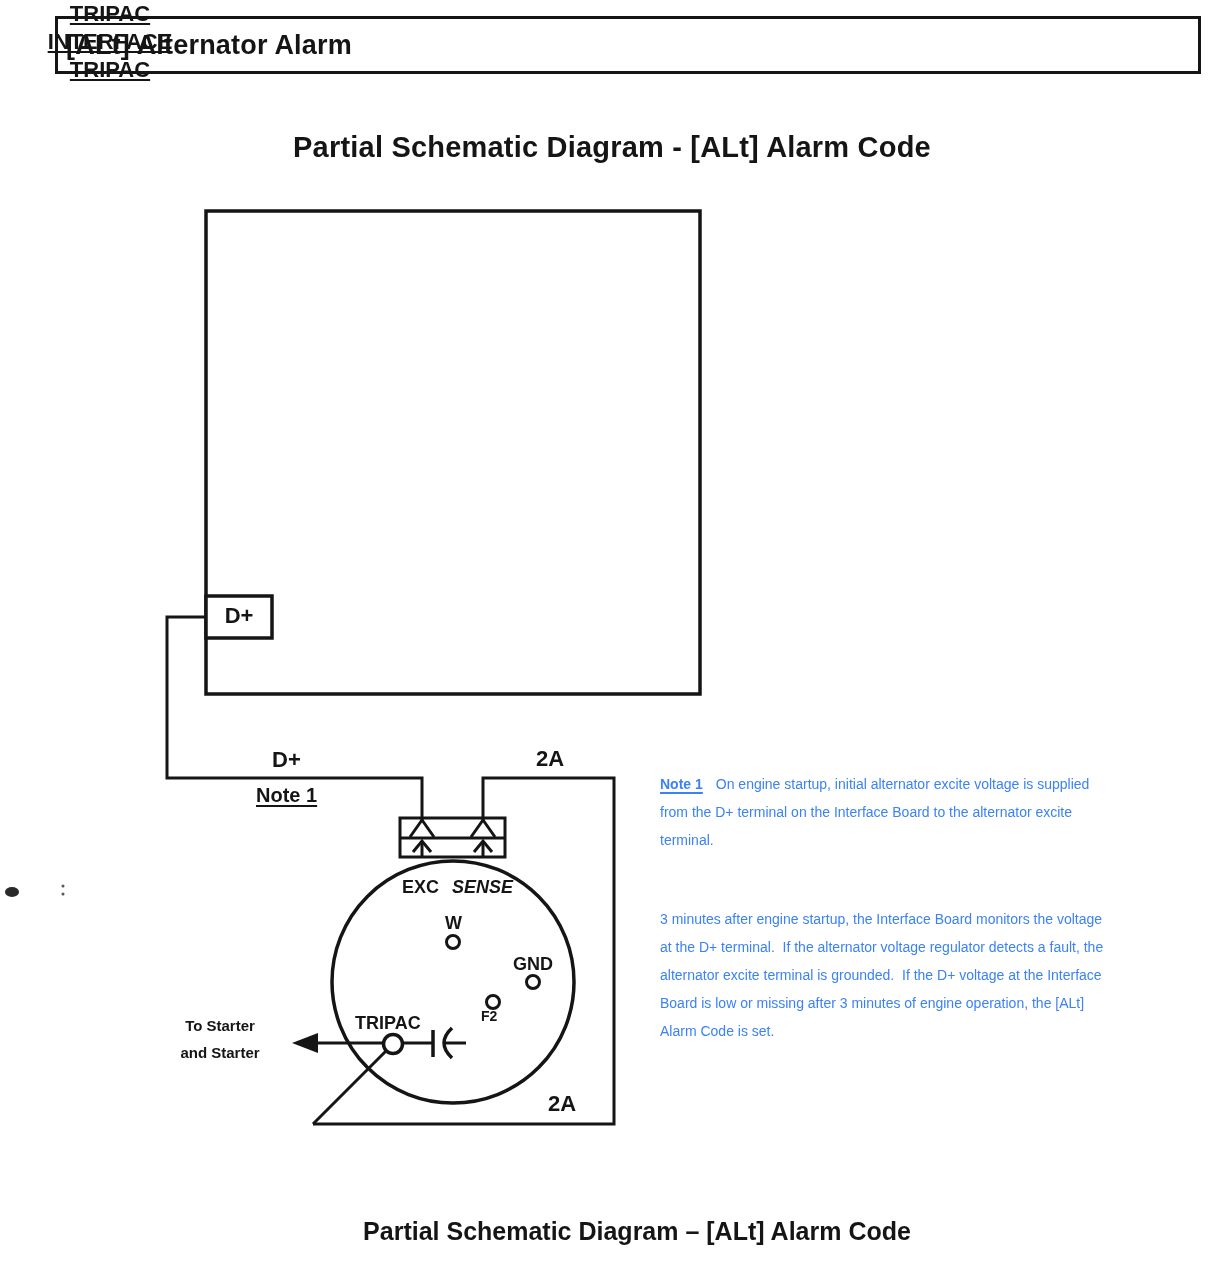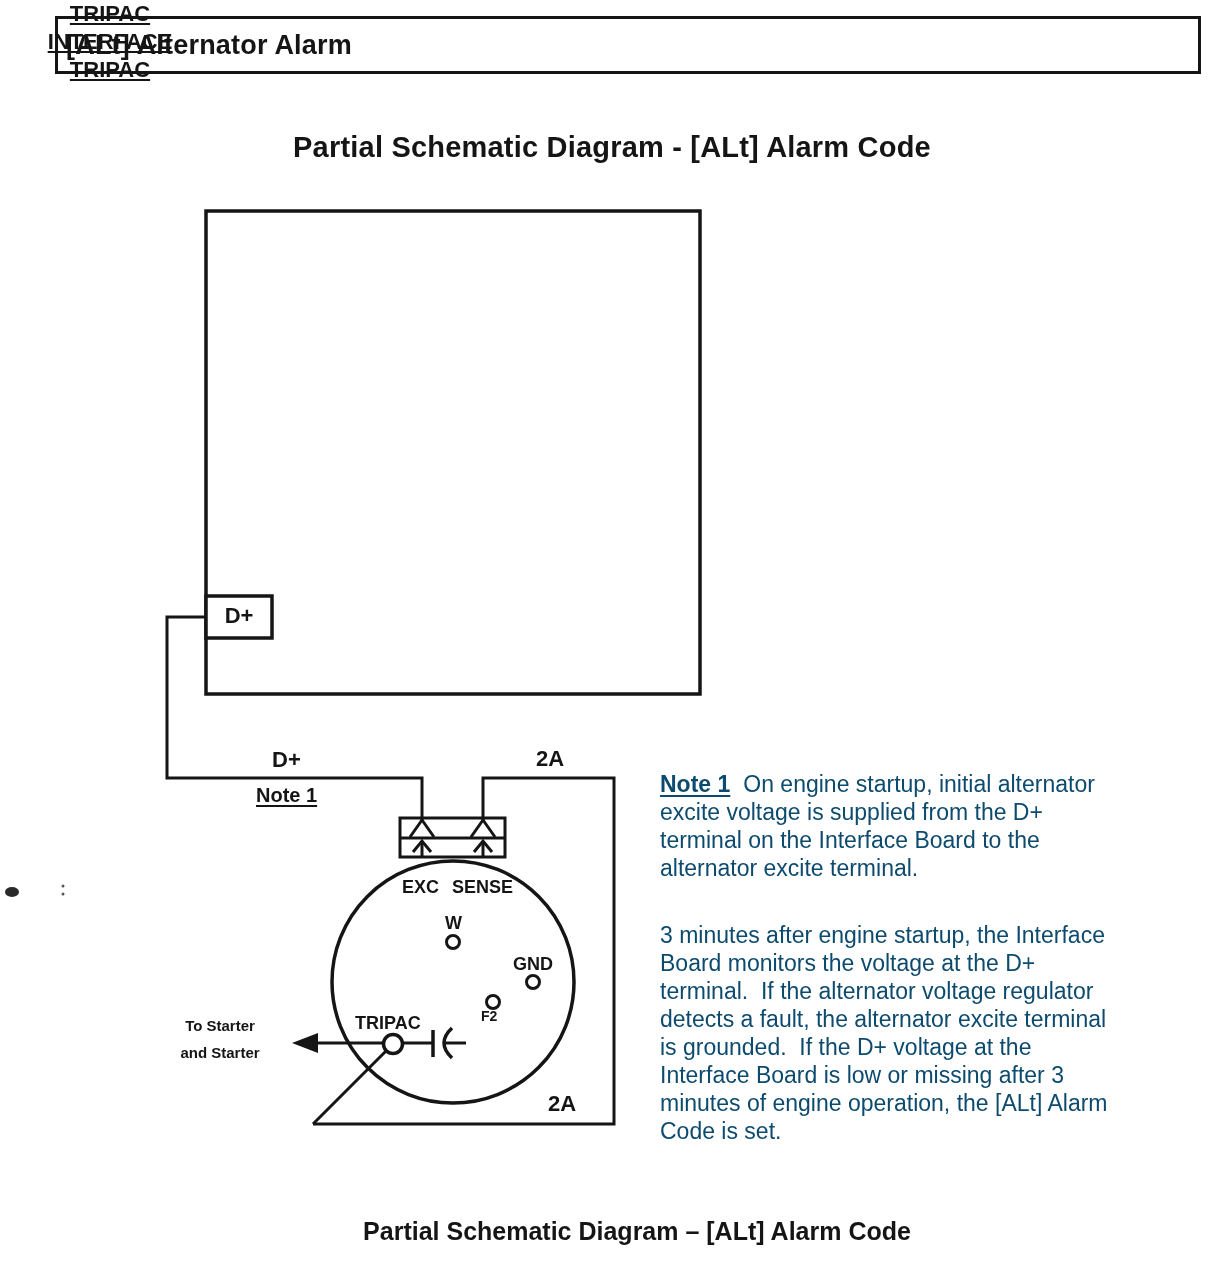--- a/index.html
+++ b/index.html
@@ -30,34 +30,34 @@
   svg.wires{left:0;top:0;}
   .lbl{position:absolute;font-weight:bold;white-space:nowrap;color:#151515;}
   .board-label{left:343px;top:452px;width:220px;text-align:center;
     font-size:22px;line-height:28px;font-weight:bold;text-decoration:underline;}
   .dplus-box-label{left:206px;top:603px;width:66px;text-align:center;font-size:22px;}
   .lbl-dplus-wire{left:272px;top:747px;font-size:22px;}
   .lbl-note-ref{left:256px;top:784px;font-size:20px;text-decoration:underline;text-decoration-thickness:2px;text-underline-offset:3px;}
   .lbl-2a-top{left:536px;top:746px;font-size:22px;}
   .lbl-2a-bottom{left:548px;top:1091px;font-size:22px;}
   .lbl-exc{left:402px;top:877px;font-size:18px;}
-  .lbl-sense{left:452px;top:877px;font-size:18px;}
+  .lbl-sense{left:452px;top:877px;font-size:18px;font-style:italic;}
   .lbl-w{left:445px;top:913px;font-size:18px;}
   .lbl-gnd{left:513px;top:954px;font-size:18px;}
   .lbl-f2{left:481px;top:1008px;font-size:14px;}
   .lbl-output{left:355px;top:1013px;font-size:18px;}
   .destination{left:148px;top:1012px;width:144px;text-align:center;
     font-size:15px;line-height:27px;font-weight:bold;position:absolute;}
   .note-block{
     position:absolute;left:660px;width:452px;
-    font-size:23px;line-height:28px;color:#0c4a6e;
+    font-size:14px;line-height:28px;color:#3b82f6;
     white-space:pre-wrap;
   }
   .note-p1{top:770px;}
-  .note-p2{top:905px;margin-top:16px;}
+  .note-p2{top:905px;}
   .note-ref-inline{font-weight:bold;text-decoration:underline;text-decoration-thickness:2px;text-underline-offset:3px;}
   .sp{display:inline-block;width:13px;}
 </style>
 </head>
 <body>
 
 <div class="page">
 
   <div class="abs header-box">
     <div class="t">[ALt] Alternator Alarm</div>

